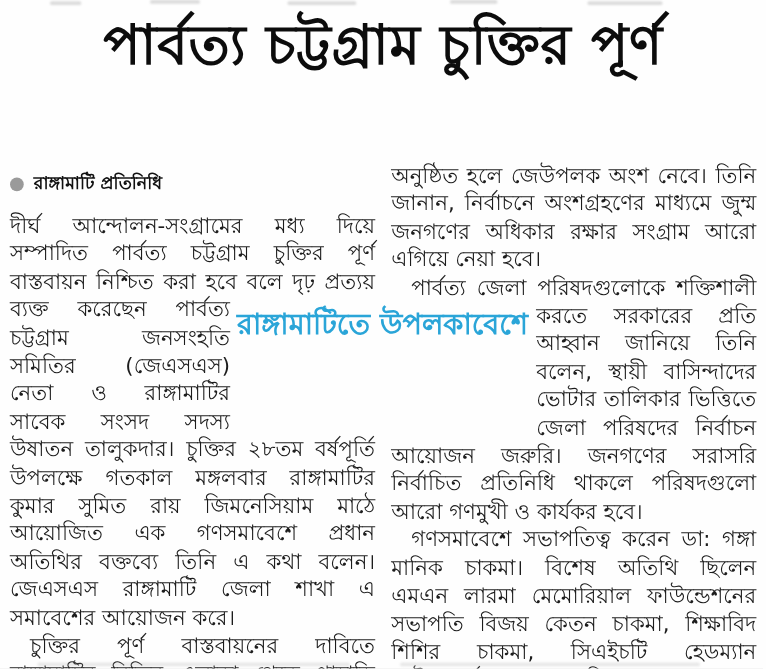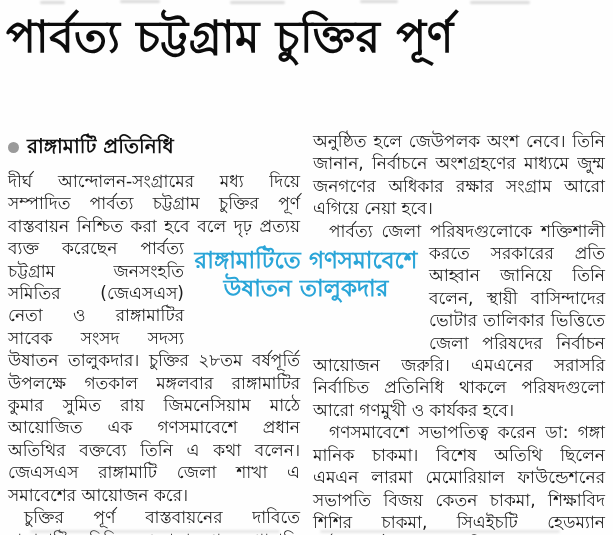--- a/index.html
+++ b/index.html
@@ -27,39 +27,40 @@
   .crop-strip.top .m2 { left: 230px; top: 1px; width: 55px; }
   .crop-strip.top .m3 { left: 360px; top: 0; width: 38px; }
   .crop-strip.top .m4 { left: 470px; top: 1px; width: 60px; }
   .crop-strip.top .m5 { left: 40px;  top: 1px; width: 25px; }
   .crop-strip.bottom .m1 { left: 30px;  top: 3px; width: 250px; opacity: .22; }
   .crop-strip.bottom .m2 { left: 320px; top: 3px; width: 240px; opacity: .22; }
 
   
   .headline {
     margin: 10px 6px 0 6px;
+    text-align: center;
     font-size: 44px;
     line-height: 53px;
     font-weight: bold;
     color: #0c0c0c;
     letter-spacing: 0.5px;
   }
 
   
   .columns {
     position: absolute;
     left: 8px; right: 8px; top: 130px;
     display: flex;
     gap: 13px;
   }
   .col { width: 296px; }
 
   .byline {
     display: flex; align-items: center; gap: 8px;
-    font-weight: bold; font-size: 20px; color: #111;
+    font-weight: bold; font-size: 14px; color: #111;
     margin: 6px 0 12px 0; height: 22px;
   }
   .byline-dot {
     width: 11px; height: 11px; border-radius: 50%;
     background: #9a9a9a; flex: 0 0 auto;
   }
 
   .col p {
     margin: 0;
     font-size: 17px;
@@ -108,29 +109,28 @@
       <div class="byline">
         <span class="byline-dot"></span>
         <span>রাঙ্গামাটি প্রতিনিধি</span>
       </div>
       <p><span>দীর্ঘ আন্দোলন-সংগ্রামের মধ্য দিয়ে সম্পাদিত পার্বত্য চট্টগ্রাম চুক্তির পূর্ণ বাস্তবায়ন নিশ্চিত করা হবে বলে দৃঢ় প্রত্যয় ব্যক্ত করেছেন পার্বত্য</span><span class="wrap-spacer-right"></span><span> চট্টগ্রাম জনসংহতি সমিতির (জেএসএস) নেতা ও রাঙ্গামাটির সাবেক সংসদ সদস্য উষাতন তালুকদার। চুক্তির ২৮তম বর্ষপূর্তি উপলক্ষে গতকাল মঙ্গলবার রাঙ্গামাটির কুমার সুমিত রায় জিমনেসিয়াম মাঠে আয়োজিত এক গণসমাবেশে প্রধান অতিথির বক্তব্যে তিনি এ কথা বলেন। জেএসএস রাঙ্গামাটি জেলা শাখা এ সমাবেশের আয়োজন করে।</span></p>
       <p class="indent"><span>চুক্তির পূর্ণ বাস্তবায়নের দাবিতে রাঙ্গামাটির বিভিন্ন এলাকা থেকে পাহাড়ি নারী-পুরুষ মিছিল নিয়ে সমাবেশে যোগ দেন। উষাতন তালুকদার বলেন, দেশের সাধারণ নির্বাচনের তফসিল শিগগিরই ঘোষণা হতে পারে এবং নির্বাচন</span></p>
     </div>
 
     <div class="col">
       <p><span>অনুষ্ঠিত হলে জেউপলক অংশ নেবে। তিনি জানান, নির্বাচনে অংশগ্রহণের মাধ্যমে জুম্ম জনগণের অধিকার রক্ষার সংগ্রাম আরো এগিয়ে নেয়া হবে।</span></p>
-      <p class="indent"><span>পার্বত্য জেলা পরিষদগুলোকে শক্তিশালী</span><span class="wrap-spacer-left"></span><span> করতে সরকারের প্রতি আহ্বান জানিয়ে তিনি বলেন, স্থায়ী বাসিন্দাদের ভোটার তালিকার ভিত্তিতে জেলা পরিষদের নির্বাচন আয়োজন জরুরি। এমএনের সরাসরি নির্বাচিত প্রতিনিধি থাকলে পরিষদগুলো আরো গণমুখী ও কার্যকর হবে।</span></p>
+      <p class="indent"><span>পার্বত্য জেলা পরিষদগুলোকে শক্তিশালী</span><span class="wrap-spacer-left"></span><span> করতে সরকারের প্রতি আহ্বান জানিয়ে তিনি বলেন, স্থায়ী বাসিন্দাদের ভোটার তালিকার ভিত্তিতে জেলা পরিষদের নির্বাচন আয়োজন জরুরি। জনগণের সরাসরি নির্বাচিত প্রতিনিধি থাকলে পরিষদগুলো আরো গণমুখী ও কার্যকর হবে।</span></p>
       <p class="indent"><span>গণসমাবেশে সভাপতিত্ব করেন ডা: গঙ্গা মানিক চাকমা। বিশেষ অতিথি ছিলেন এমএন লারমা মেমোরিয়াল ফাউন্ডেশনের সভাপতি বিজয় কেতন চাকমা, শিক্ষাবিদ শিশির চাকমা, সিএইচটি হেডম্যান নেটওয়ার্কের সহ-সভাপতি ভবতোষ দেয়ান, পাহাড়ি ছাত্র পরিষদের কেন্দ্রীয় সভাপতি</span></p>
     </div>
 
   </div>
 
   <div class="pullout">
-    <div>রাঙ্গামাটিতে গণসমাবেশে</div>
-    <div>উষাতন তালুকদার</div>
+    <div>রাঙ্গামাটিতে উপলকাবেশে</div>
   </div>
 
   <div class="crop-strip bottom">
     <span class="crop-mark m1"></span>
     <span class="crop-mark m2"></span>
   </div>
 
 </div>
 
 </body></html>

